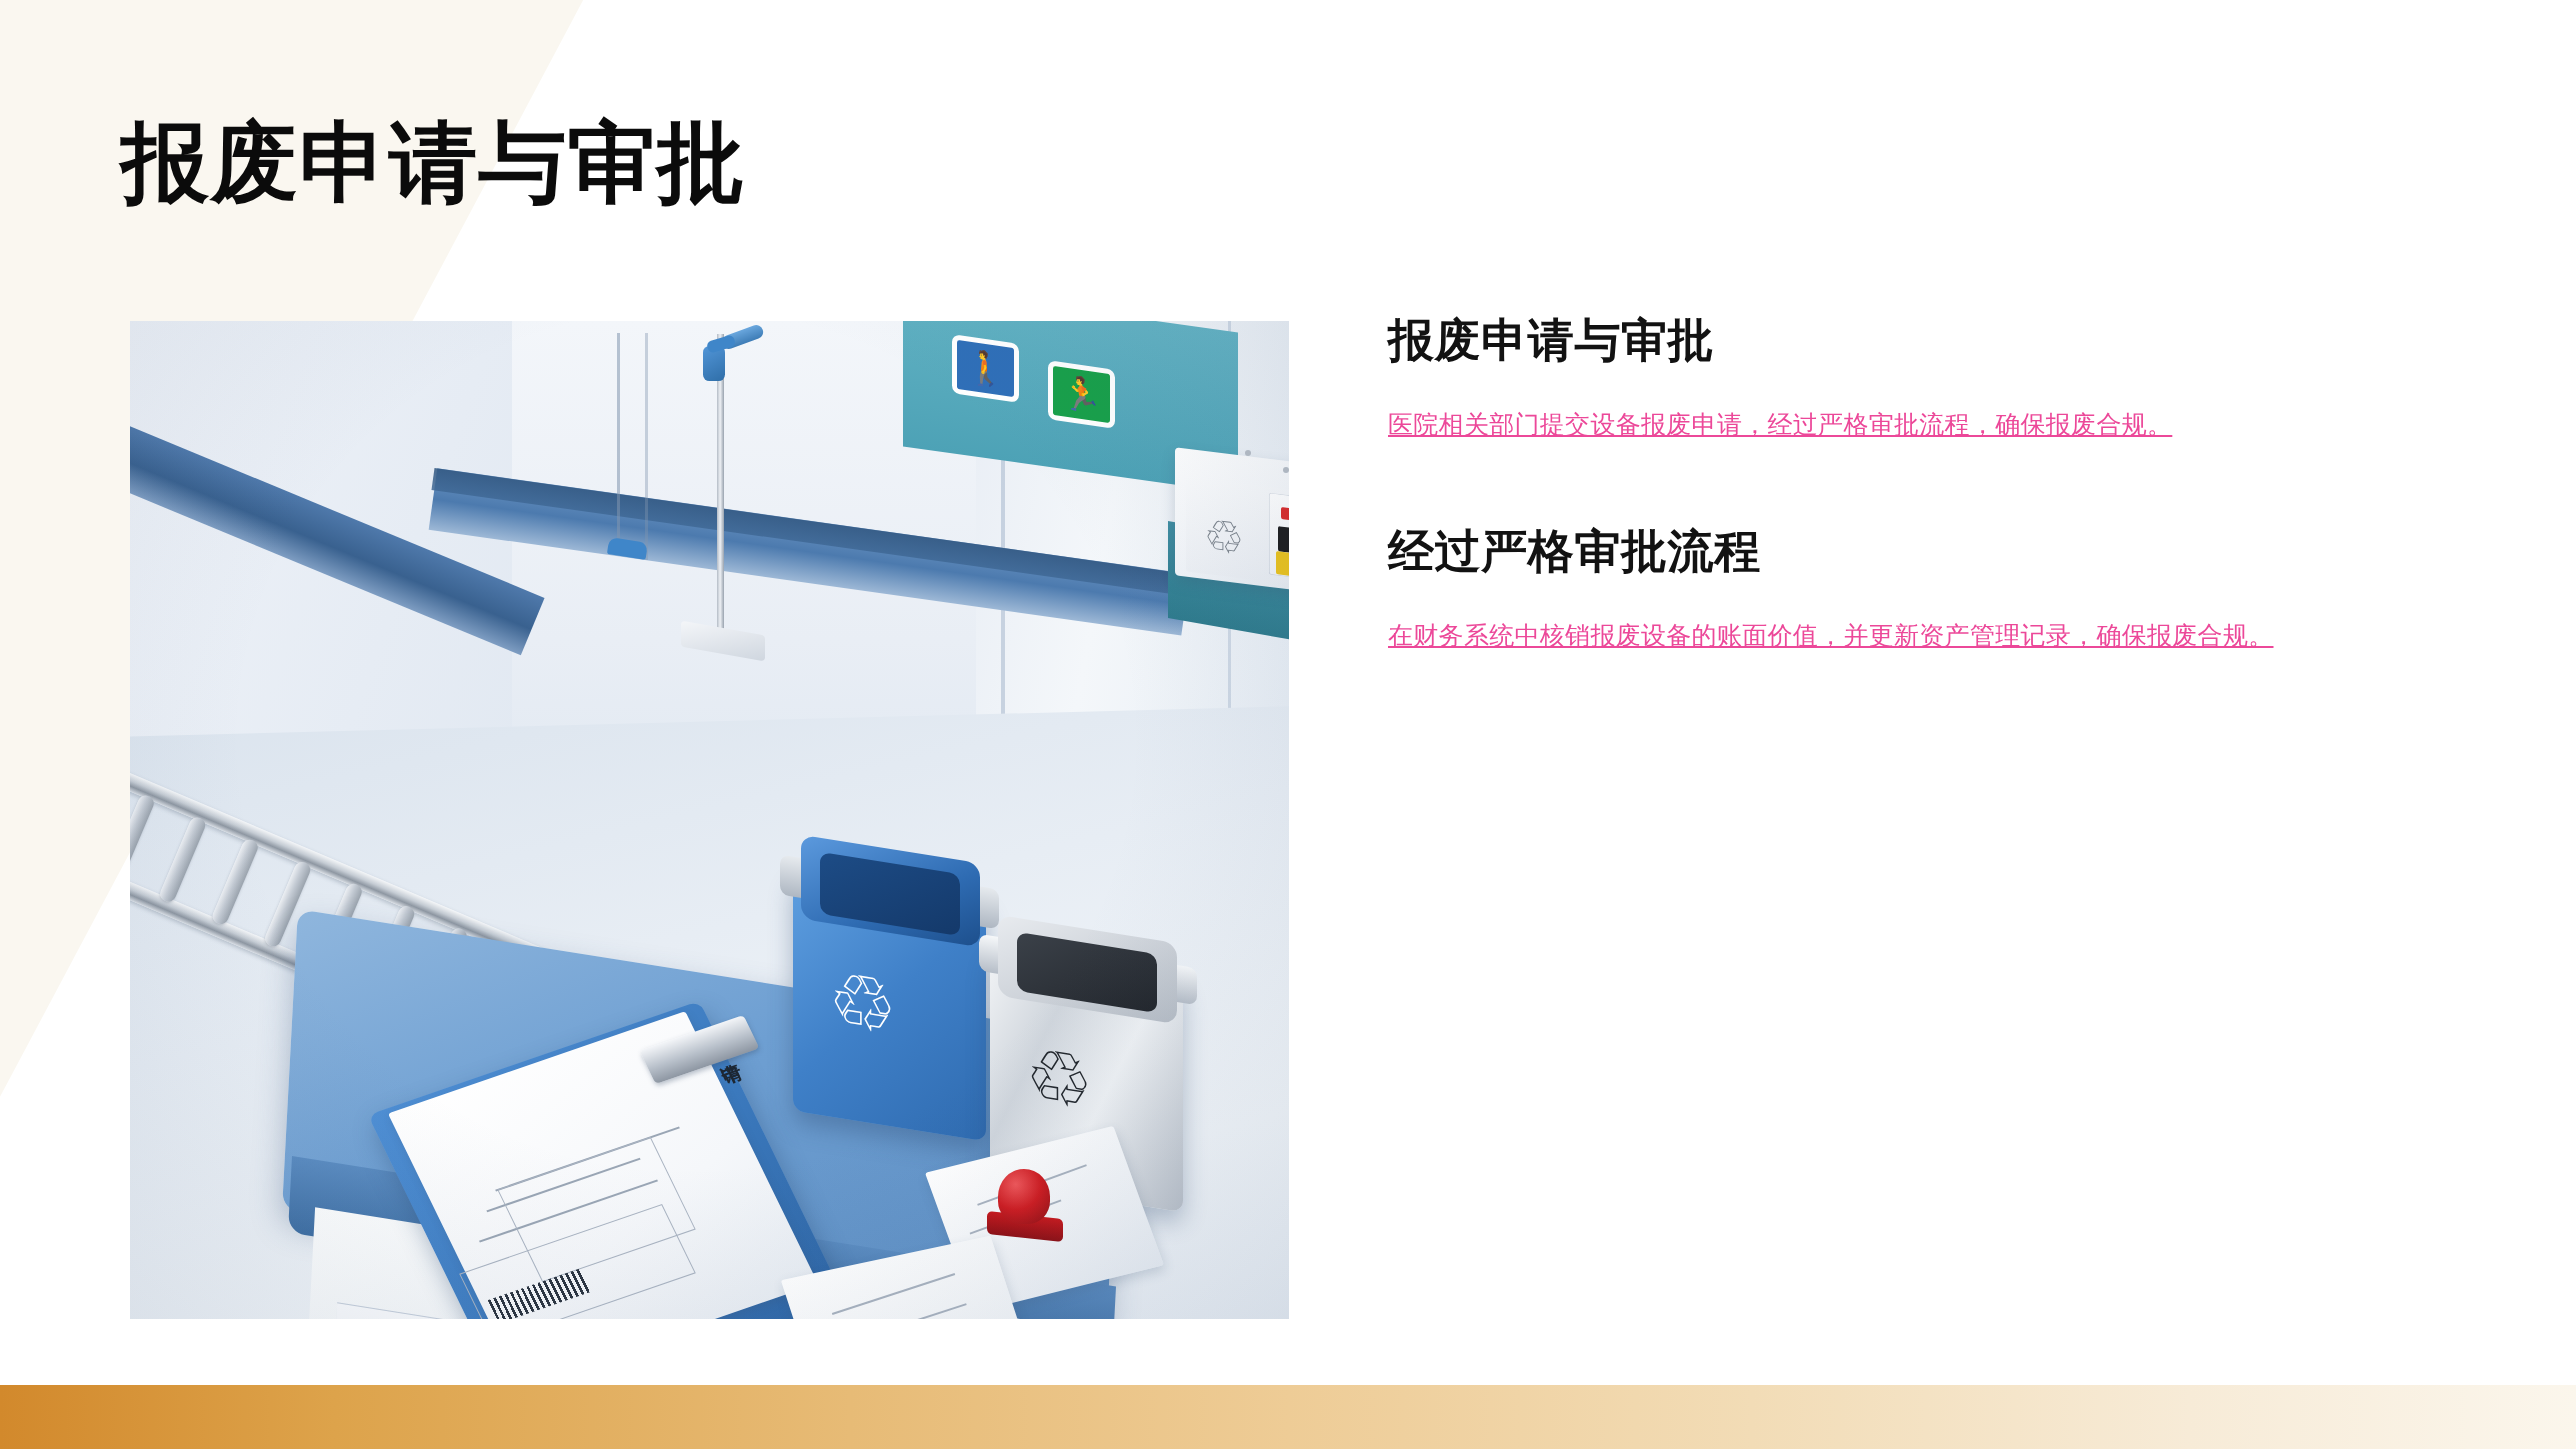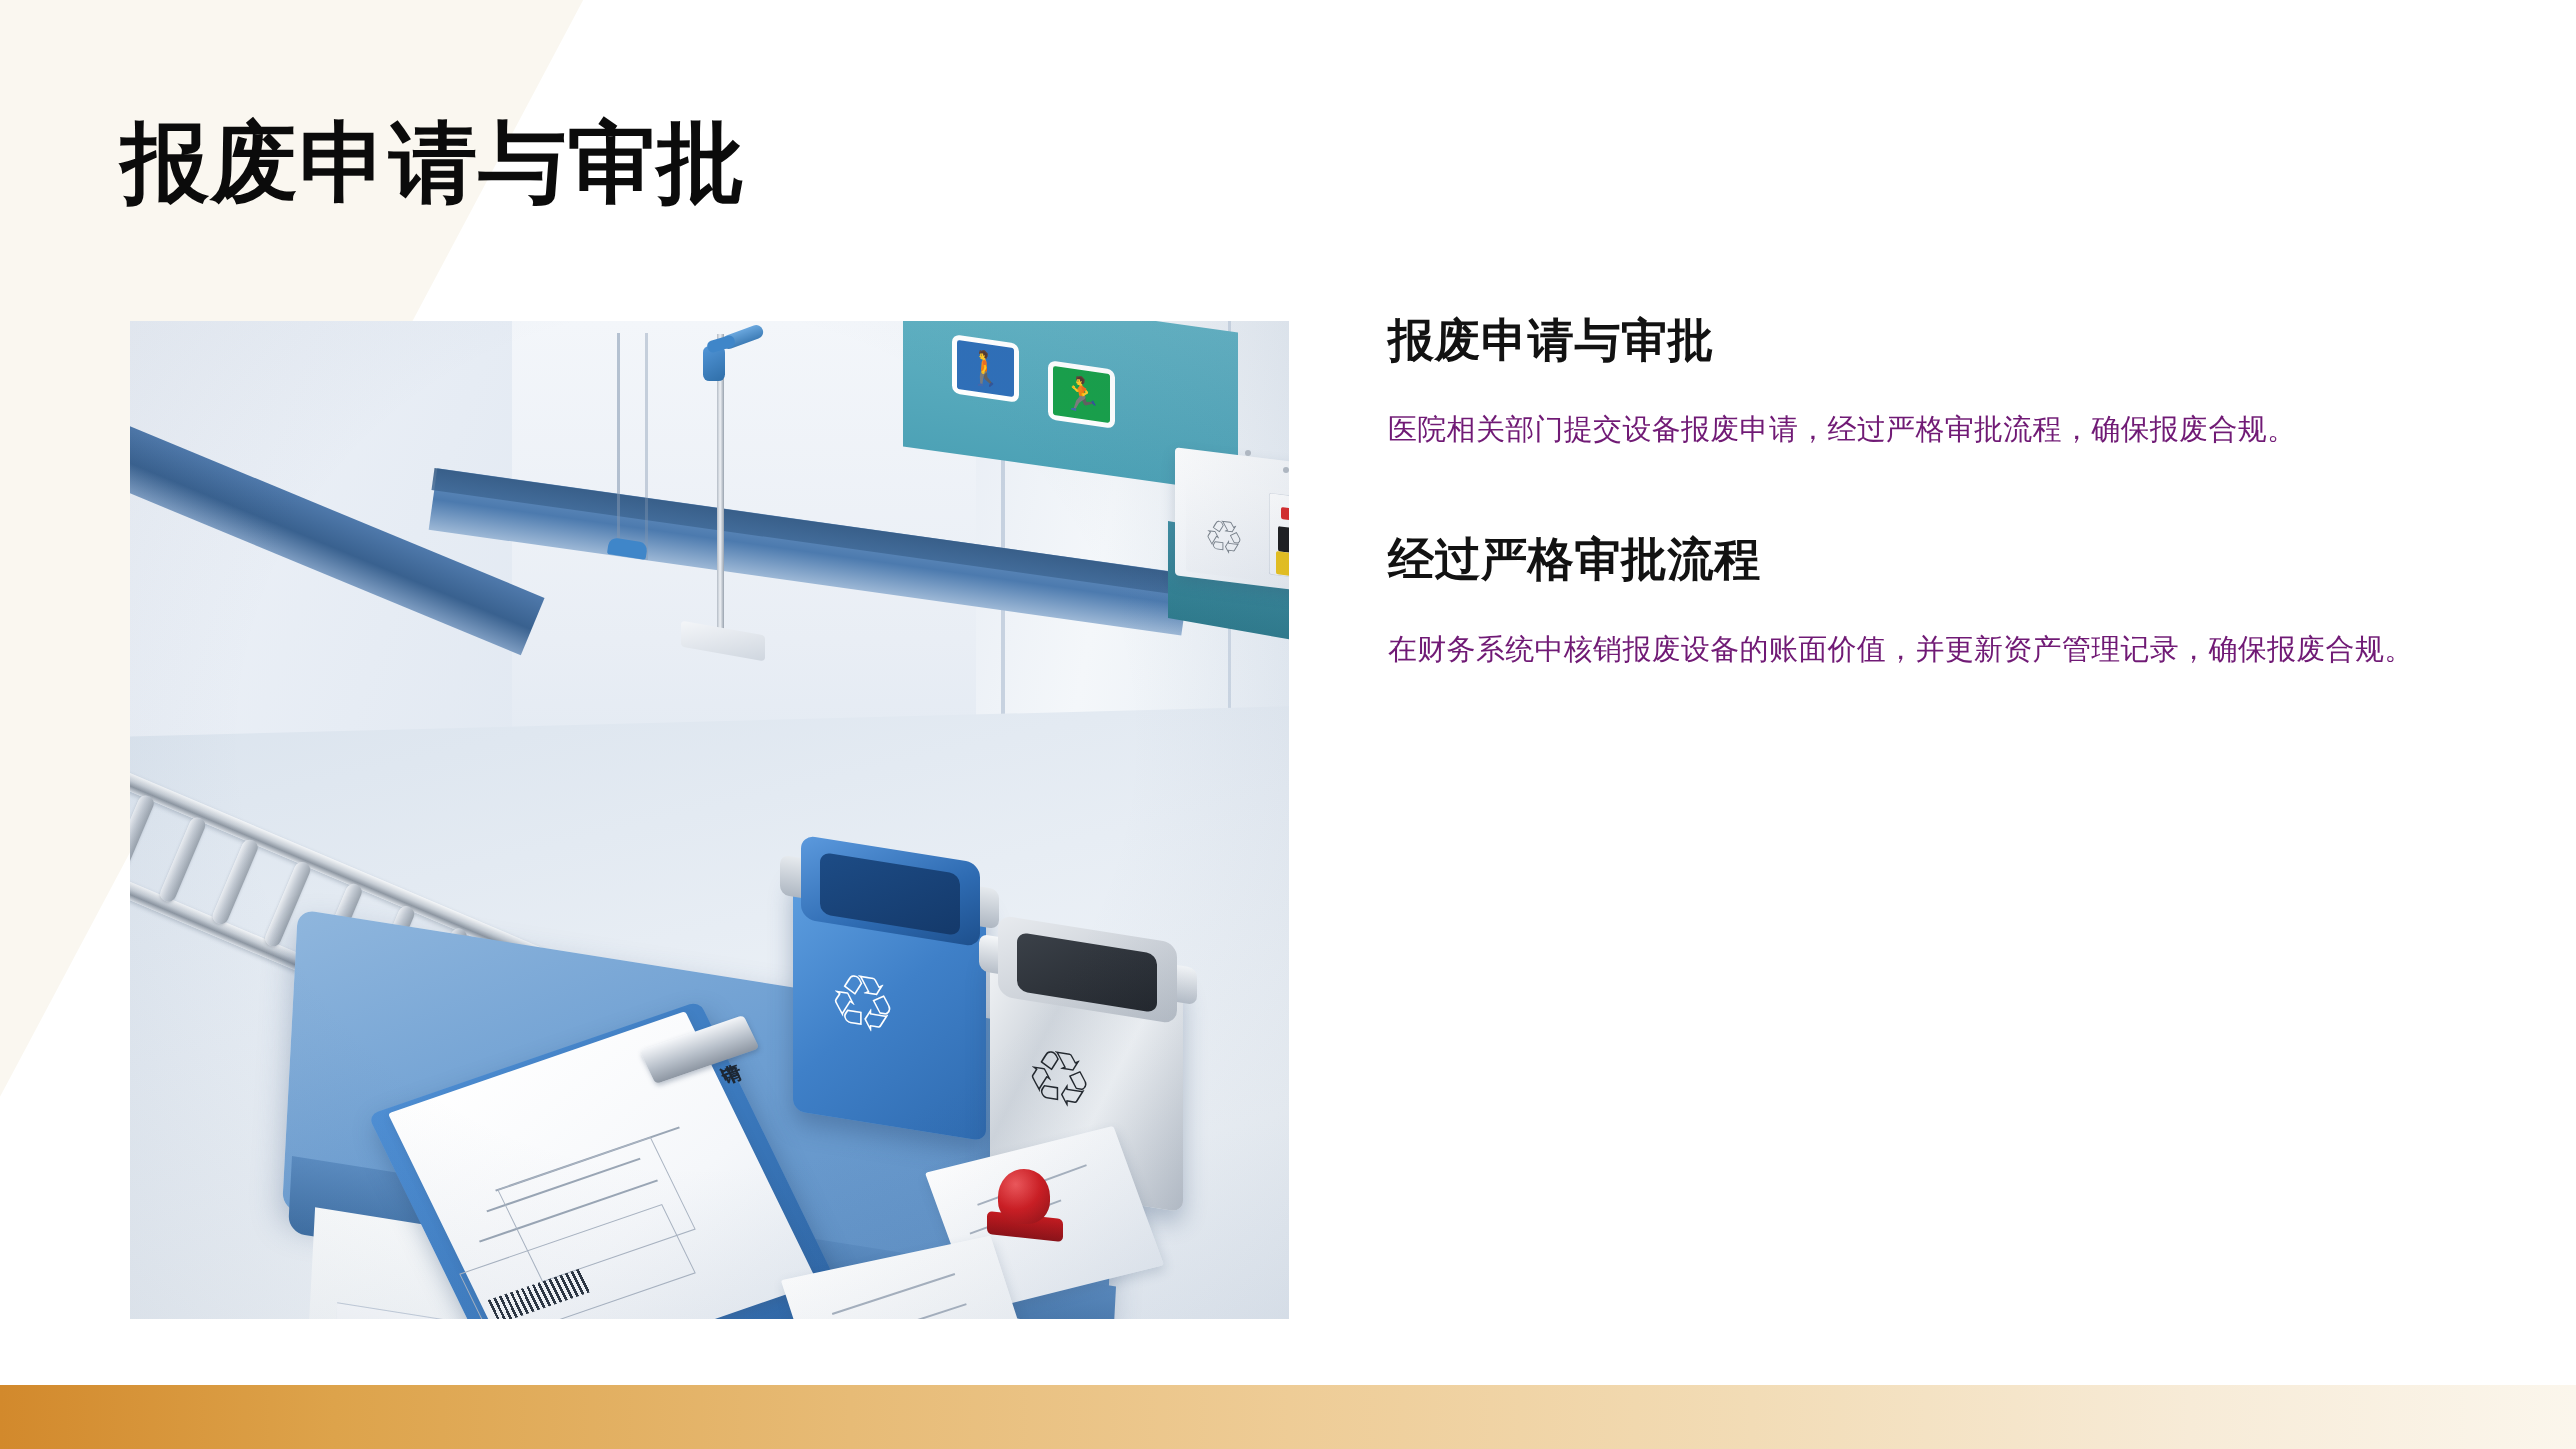--- a/index.html
+++ b/index.html
@@ -348,24 +348,25 @@
   .sec:last-child { margin-bottom:0; }
   .sec-h {
     font-size:46px;
     font-weight:bold;
     color:#121212;
     line-height:1.18;
     margin-bottom:31px;
     letter-spacing:0.6px;
   }
   .sec-p {
-    font-size:29px;
-    color:#701a75;
+    font-size:25px;
+    color:#ec4899;
     line-height:2.14;
     letter-spacing:0.3px;
+    text-decoration:underline;
   }
 
   
   .bottom-bar {
     position:absolute;
     left:0; bottom:0; width:2576px; height:64px;
     background:linear-gradient(90deg,#d2892c 0%,#dda34b 13%,#e7bb76 33%,#eecc96 50%,#f2dcb6 68%,#f7ebd7 85%,#fbf6ec 100%);
     z-index:6;
   }
 </style>

